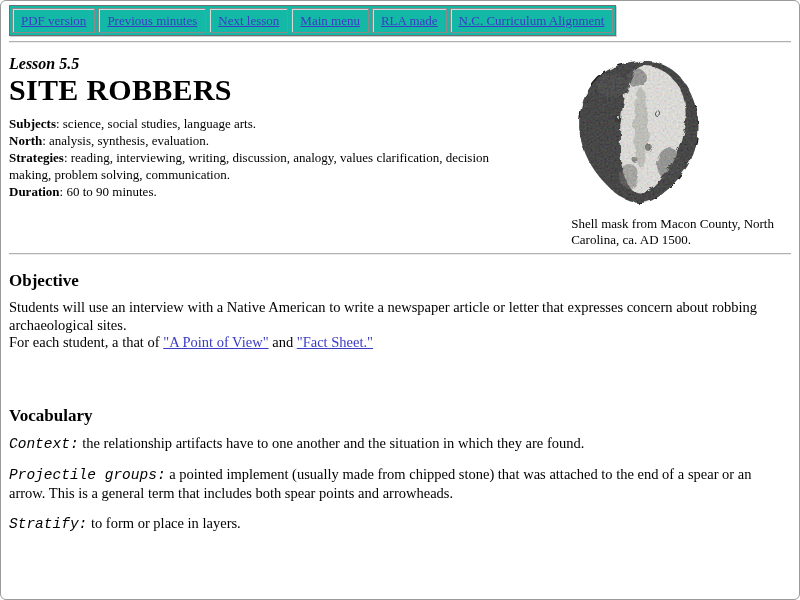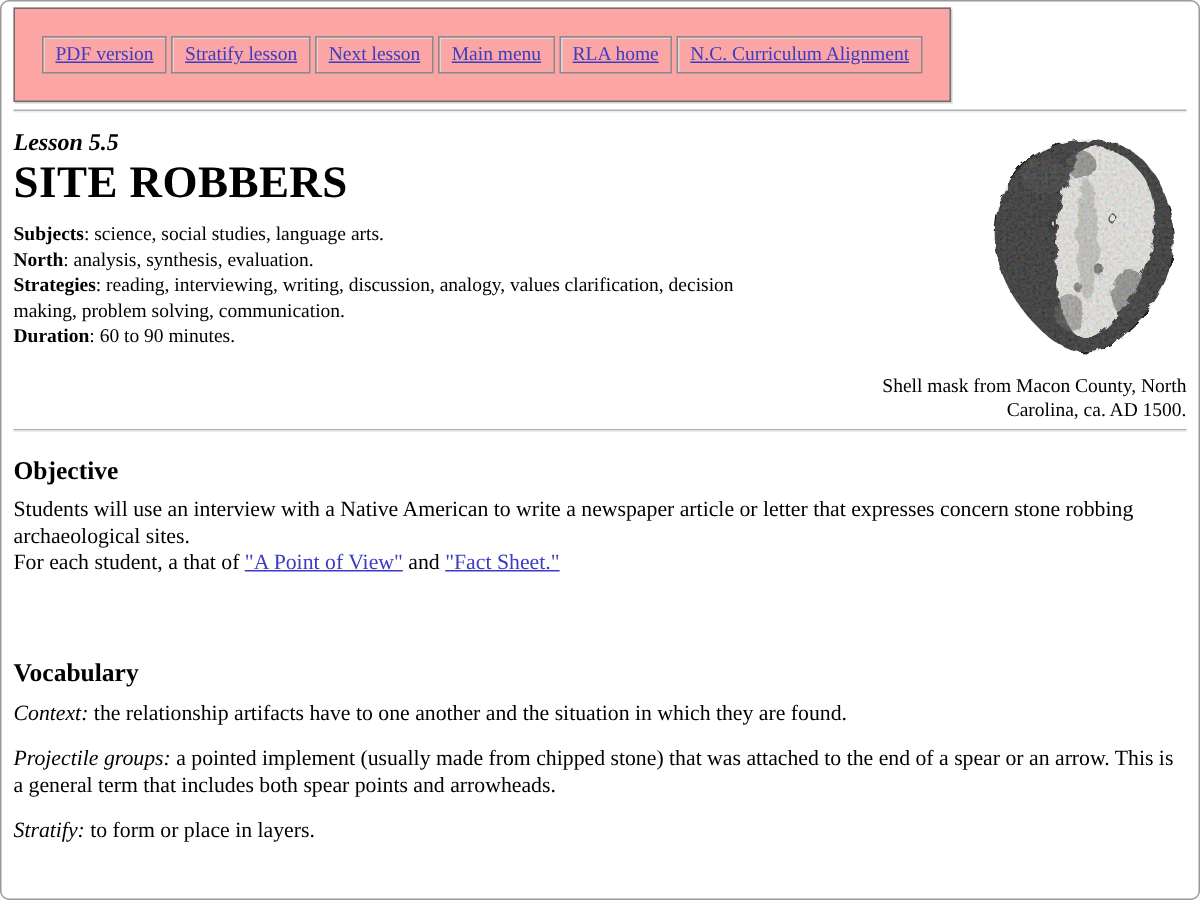--- a/index.html
+++ b/index.html
@@ -13,23 +13,23 @@
     padding: 4px 8px 0 8px;
     overflow: hidden;
     font-family: "Liberation Serif", serif;
     color: #000;
   }
   
   .nav {
     display: inline-flex;
     border: 1px solid #6f6f6f;
     box-shadow: 1px 1px 0 #cfcfcf;
-    padding: 18px;
+    padding: 2px;
     gap: 3px;
-    background: #fca5a5;
+    background: #14b8a6;
   }
   .nav-cell {
     border: 1px solid #8a8a8a;
     box-shadow: inset 1px 1px 0 #d8d8d8;
     padding: 2px 8px 3px 8px;
     white-space: nowrap;
   }
   a.navlink, a.bodylink {
     color: var(--link, #3b3bc4);
     text-decoration: underline;
@@ -51,50 +51,50 @@
     line-height: 19px;
   }
   h1.page-title {
     font-size: 30px; font-weight: bold;
     margin: 1px 0 9px 0; line-height: 32px;
     letter-spacing: 0.3px;
   }
   .details { font-size: 13px; line-height: 17px; }
   .details b { font-weight: bold; }
   
-  .figure { width: 236px; margin-left: auto; text-align: right; padding-top: 2px; }
+  .figure { width: 236px; margin-left: auto; text-align: left; padding-top: 2px; }
   .mask-img { width: 136px; height: 150px; display: inline-block; }
   .caption { font-size: 13px; line-height: 16px; margin-top: 6px; }
   
   h2.sec {
     font-size: 17px; font-weight: bold;
     margin: 16px 0 8px 0; line-height: 20px;
   }
   .sec-materials h2.sec { margin-top: 52px; }
   .sec-vocab h2.sec { margin-top: 54px; }
   .sec p {
     font-size: 14.5px; line-height: 17.5px;
     margin: 0; max-width: 786px;
   }
   .sec-vocab p { margin-top: 13px; }
   .sec-vocab p.first { margin-top: 9px; }
-  .sec-vocab i { font-style: italic; }
+  .sec-vocab i { font-style: italic; font-family: Liberation Mono, monospace; }
 </style>
 </head>
 <body>
 
 <div class="viewport">
 
   
   <div class="nav">
     <span class="nav-cell"><a class="navlink" href="#">PDF version</a></span>
-    <span class="nav-cell"><a class="navlink" href="#">Stratify lesson</a></span>
+    <span class="nav-cell"><a class="navlink" href="#">Previous minutes</a></span>
     <span class="nav-cell"><a class="navlink" href="#">Next lesson</a></span>
     <span class="nav-cell"><a class="navlink" href="#">Main menu</a></span>
-    <span class="nav-cell"><a class="navlink" href="#">RLA home</a></span>
+    <span class="nav-cell"><a class="navlink" href="#">RLA made</a></span>
     <span class="nav-cell"><a class="navlink" href="#">N.C. Curriculum Alignment</a></span>
   </div>
 
   <hr class="rule">
 
   
   <div class="top-row">
     <div class="lesson-info">
       <div class="lesson-number">Lesson 5.5</div>
       <h1 class="page-title">SITE ROBBERS</h1>
@@ -141,21 +141,21 @@
       </svg>
       <figcaption class="caption">Shell mask from Macon County, North Carolina, ca. AD 1500.</figcaption>
     </figure>
   </div>
 
   <hr class="rule">
 
   
   <div class="sec sec-objective">
     <h2 class="sec">Objective</h2>
-    <p>Students will use an interview with a Native American to write a newspaper article or letter that expresses concern stone robbing archaeological sites.</p>
+    <p>Students will use an interview with a Native American to write a newspaper article or letter that expresses concern about robbing archaeological sites.</p>
   </div>
 
   
   <div class="sec sec-materials">
     <p><span>For each student, a that of </span><a class="bodylink" href="#">"A Point of View"</a><span> and </span><a class="bodylink" href="#">"Fact Sheet."</a></p>
   </div>
 
   
   <div class="sec sec-vocab">
     <h2 class="sec">Vocabulary</h2>

